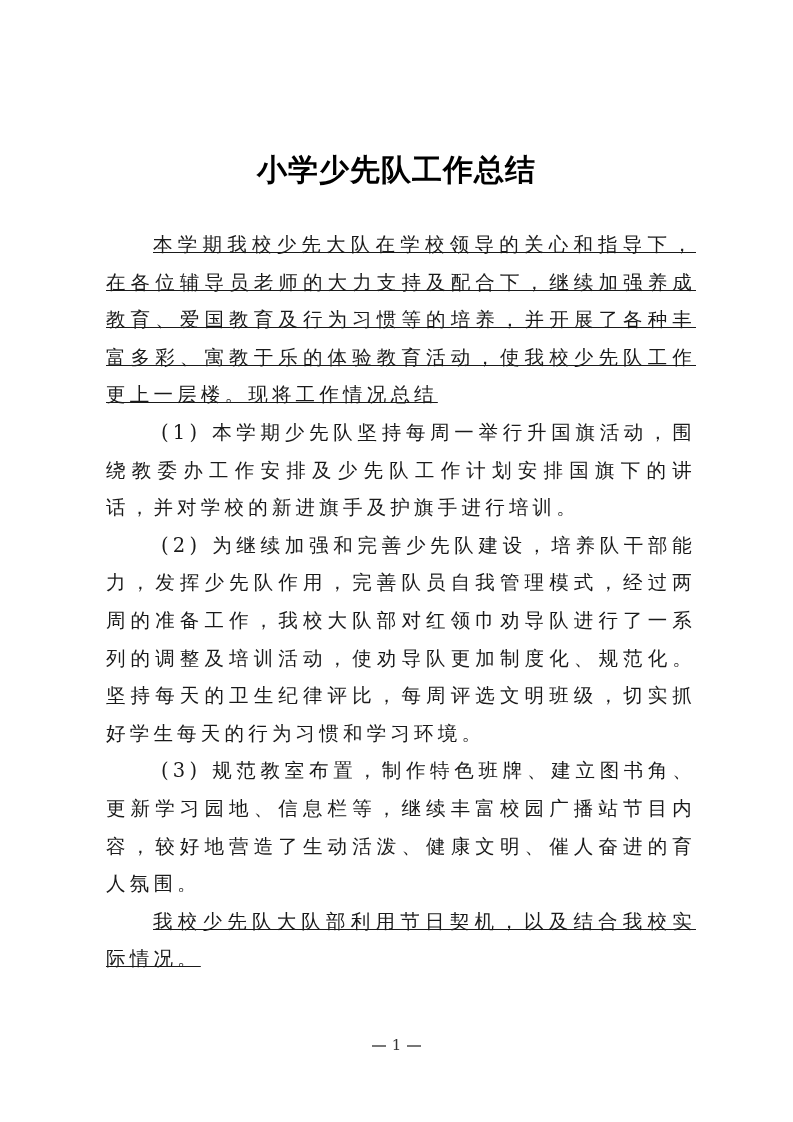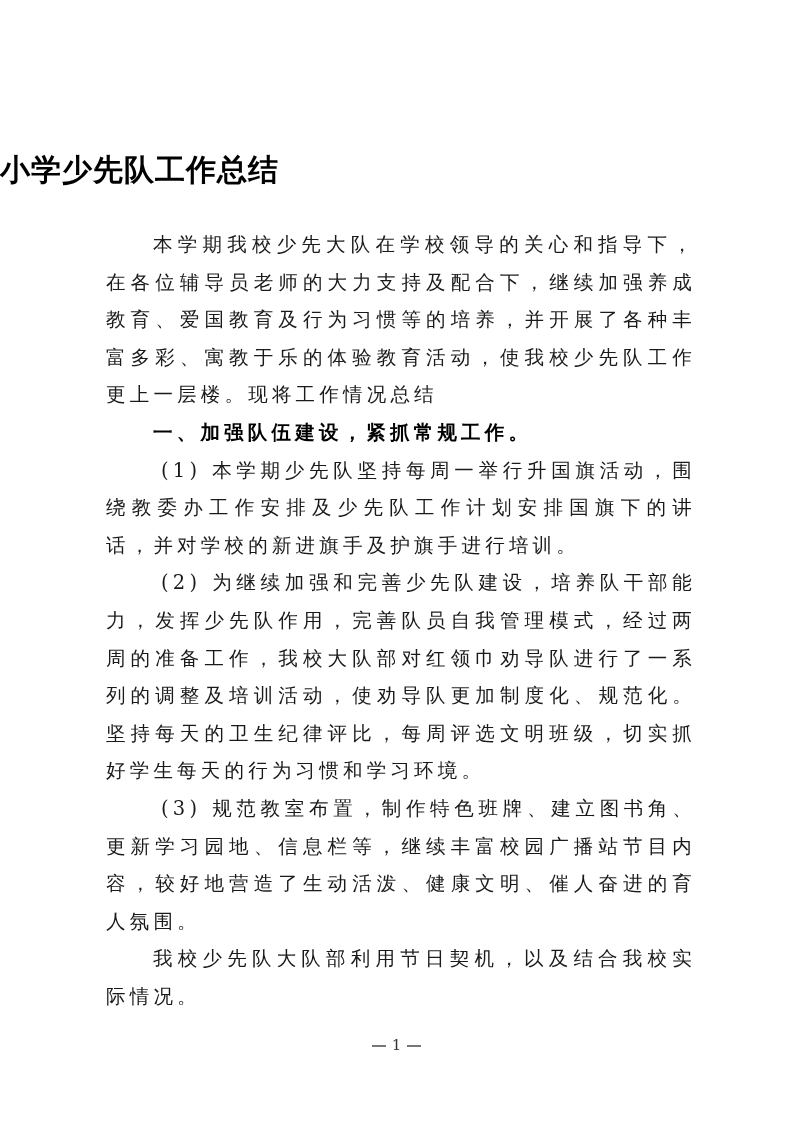--- a/index.html
+++ b/index.html
@@ -20,20 +20,21 @@
       left: 0; top: 0;
       width: 793px;
       height: 1122px;
       background: #ffffff;
     }
     .title {
       position: absolute;
       left: 0;
       width: 793px;
       top: 148px;
+      text-align: center;
       font-family: "DejaVu Sans", "Liberation Sans", sans-serif;
       font-weight: bold;
       font-size: 30px;
       letter-spacing: 1px;
       line-height: 44px;
       color: #000000;
     }
     .body-text {
       position: absolute;
       left: 106px;
@@ -43,21 +44,21 @@
       line-height: 37.6px;
       letter-spacing: 4.2px;
       text-align: justify;
       text-align-last: left;
       color: #1a1a1a;
     }
     .body-text p {
       margin: 0;
       padding: 0;
     }
-    .indent { text-indent: 47px; }
+    .indent { text-indent: 47px; text-decoration: underline; }
     .indent-num { text-indent: 55px; }
     .heading {
       font-weight: bold;
       color: #000000;
     }
     .page-number {
       position: absolute;
       left: 0;
       width: 793px;
       top: 1036px;
@@ -75,21 +76,20 @@
     }
   </style>
 </head>
 <body>
 
 <div class="page">
   <div class="title">小学少先队工作总结</div>
 
   <div class="body-text">
     <p class="indent">本学期我校少先大队在学校领导的关心和指导下，在各位辅导员老师的大力支持及配合下，继续加强养成教育、爱国教育及行为习惯等的培养，并开展了各种丰富多彩、寓教于乐的体验教育活动，使我校少先队工作更上一层楼。现将工作情况总结</p>
-    <p class="indent heading">一、加强队伍建设，紧抓常规工作。</p>
     <p class="indent-num">(1) 本学期少先队坚持每周一举行升国旗活动，围绕教委办工作安排及少先队工作计划安排国旗下的讲话，并对学校的新进旗手及护旗手进行培训。</p>
     <p class="indent-num">(2) 为继续加强和完善少先队建设，培养队干部能力，发挥少先队作用，完善队员自我管理模式，经过两周的准备工作，我校大队部对红领巾劝导队进行了一系列的调整及培训活动，使劝导队更加制度化、规范化。坚持每天的卫生纪律评比，每周评选文明班级，切实抓好学生每天的行为习惯和学习环境。</p>
     <p class="indent-num">(3) 规范教室布置，制作特色班牌、建立图书角、更新学习园地、信息栏等，继续丰富校园广播站节目内容，较好地营造了生动活泼、健康文明、催人奋进的育人氛围。</p>
     <p class="indent">我校少先队大队部利用节日契机，以及结合我校实际情况。</p>
   </div>
 
   <div class="page-number">
     <span class="dash"></span><span>1</span><span class="dash"></span>
   </div>
 </div>

